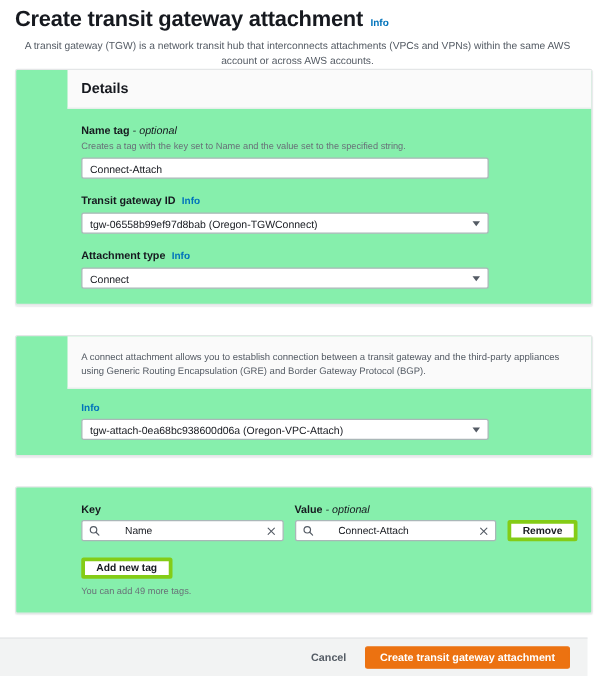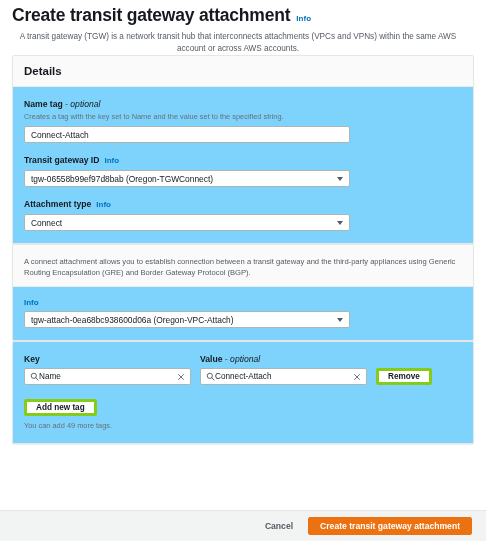--- a/index.html
+++ b/index.html
@@ -48,25 +48,26 @@
   .page-desc {
     font-size: 8.2px;
     line-height: 12px;
     color: #545b64;
     margin: 6px 0 0 0;
     max-width: 452px;
     text-align: center;
   }
   
   .panel {
-    background: #7dd3fc;
+    background: #86efac;
     border: 1px solid #e4e6e7;
     border-radius: 2px;
-    margin: 0 12px 0 12px;
+    margin: 0 12px 24px 12px;
     box-shadow: 0 1px 1px 0 rgba(0,28,36,0.08);
+    padding-left: 41px;
   }
   .panel-head {
     background: #fafafa;
     border-bottom: 1px solid #eaeded;
     padding: 8px 11px 8px 11px;
   }
   .panel-title {
     font-size: 11.5px;
     font-weight: bold;
     color: #16191f;
@@ -150,21 +151,21 @@
     margin-bottom: 3px;
   }
   .tag-label .opt { font-weight: normal; font-style: italic; }
   .tag-input {
     height: 17px;
     border: 1px solid #aab7b8;
     border-radius: 2px;
     background: #fff;
     display: flex;
     align-items: center;
-    gap: 0;
+    gap: 20px;
     padding: 0 5px;
     box-sizing: border-box;
     font-size: 8.2px;
     color: #16191f;
   }
   .tag-input .txt { flex: 1; white-space: nowrap; overflow: hidden; }
   svg.ico { display: block; }
   .btn {
     height: 17px;
     border: 3px solid #84cc16;
@@ -185,21 +186,21 @@
   .add-tag-wrap { margin-top: 11px; }
   .tags-note {
     font-size: 7.4px;
     color: #687078;
     margin-top: 5px;
     line-height: 10px;
   }
   
   .footer {
     position: absolute;
-    left: 0; right: 0; bottom: 0;
+    left: 0; right: 16px; bottom: 0;
     height: 31px;
     background: #f2f3f3;
     border-top: 1px solid #e4e6e7;
     display: flex;
     align-items: center;
     justify-content: flex-end;
     gap: 11px;
     padding-right: 14px;
     box-sizing: border-box;
   }

